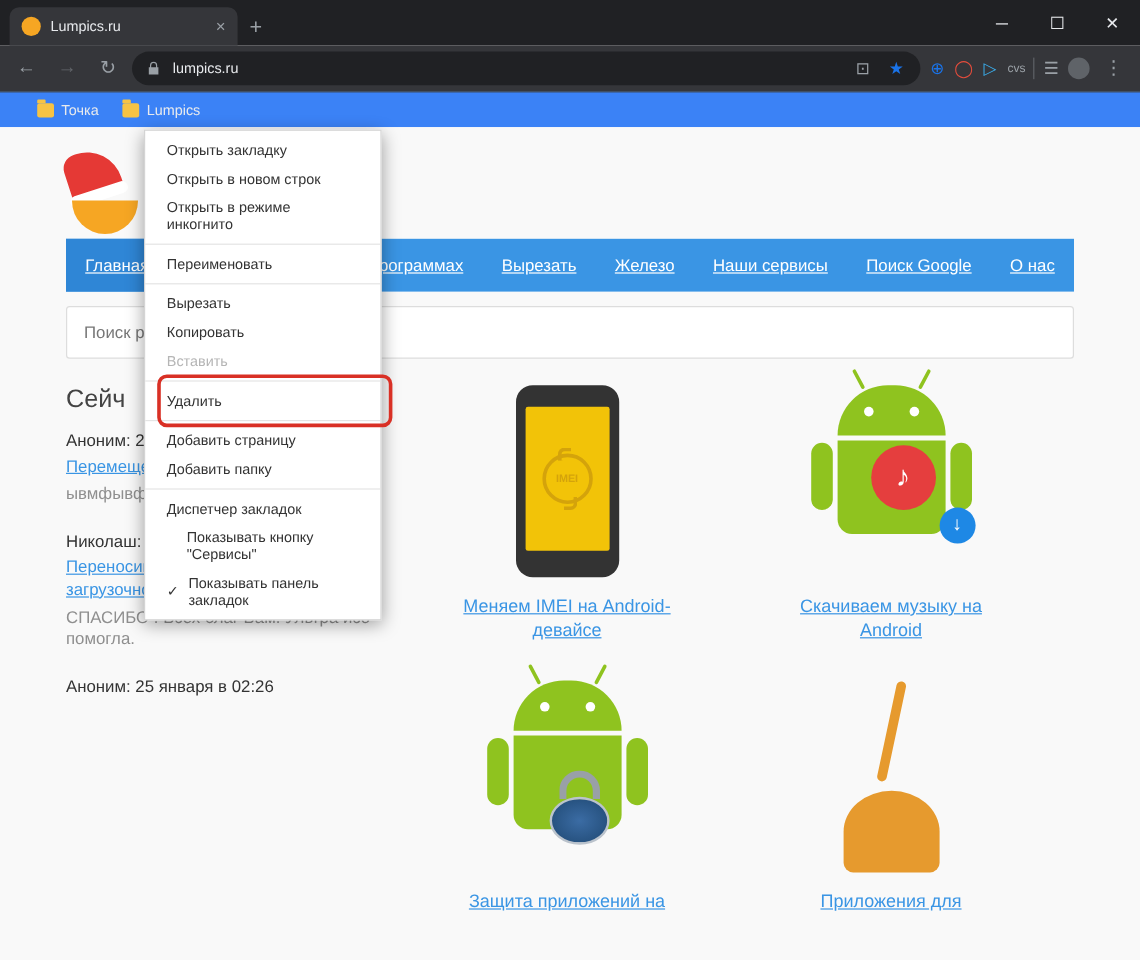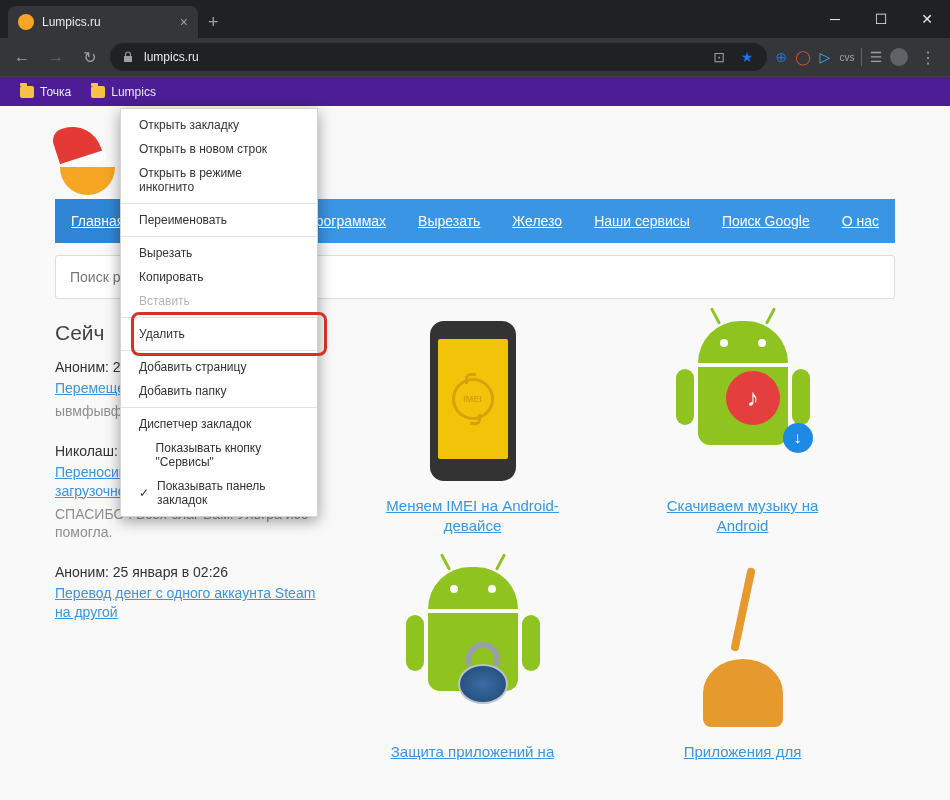--- a/index.html
+++ b/index.html
@@ -17,21 +17,21 @@
 
 .toolbar { height:38px; background:#35363a; display:flex; align-items:center; padding:0 8px; gap:6px; }
 .navbtn { width:28px; height:28px; border-radius:14px; display:flex; align-items:center; justify-content:center; color:#9aa0a6; font-size:16px; cursor:pointer; }
 .omnibox { flex:1; height:28px; background:#202124; border-radius:14px; display:flex; align-items:center; padding:0 12px; gap:10px; color:#e8eaed; font-size:12px; }
 .lock { width:12px; height:12px; }
 .omni-icons { display:flex; gap:12px; margin-left:auto; align-items:center; }
 .oi { width:16px; height:16px; display:inline-flex; align-items:center; justify-content:center; font-size:14px; }
 .avatar { width:18px; height:18px; border-radius:50%; background:#5f6368; }
 .menu3 { color:#9aa0a6; font-size:16px; cursor:pointer; padding:0 6px; }
 
-.bookmarkbar { height:30px; background:#4c1d95; border-top:1px solid #3c4043; display:flex; align-items:center; padding:0 12px; gap:4px; }
+.bookmarkbar { height:30px; background:#3b82f6; border-top:1px solid #3c4043; display:flex; align-items:center; padding:0 23px; gap:4px; }
 .bmitem { display:flex; align-items:center; gap:6px; padding:3px 8px; border-radius:4px; color:#e8eaed; font-size:12px; cursor:pointer; }
 .folder-icon { width:14px; height:12px; background:#f6c344; border-radius:2px; display:inline-block; position:relative; }
 .folder-icon::before { content:""; position:absolute; top:-3px; left:0; width:7px; height:3px; background:#f6c344; border-radius:1px 1px 0 0; }
 
 
 .content { position:absolute; top:106px; left:0; right:0; bottom:0; overflow:hidden; background:#f9f9f9; }
 .inner { padding:15px 55px; }
 .logo-area { height:78px; display:flex; align-items:center; }
 .logo { width:70px; height:70px; position:relative; }
 .logo-orange { width:55px; height:28px; background:#f6a623; border-radius:0 0 55px 55px; position:absolute; bottom:0; left:5px; }
@@ -178,21 +178,20 @@
           <a class="clink">Перемещение строк в Microsoft Excel</a>
           <div class="cbody">ывмфывфВФм</div>
         </div>
         <div class="comment">
           <div class="cmeta">Николаш: 25 января в 03:41</div>
           <a class="clink">Переносим содержимое одной загрузочной флешки на другую</a>
           <div class="cbody">СПАСИБО ! Всех благ Вам! Ультра исо помогла.</div>
         </div>
         <div class="comment">
           <div class="cmeta">Аноним: 25 января в 02:26</div>
-          <a class="clink">Перевод денег с одного аккаунта Steam на другой</a>
         </div>
       </div>
 
       <div class="cards">
         <div class="card">
           <div class="card-img">
               <div class="phone">
                 <div class="phone-scr">
                   <div class="imei">
                     <span>IMEI</span>

